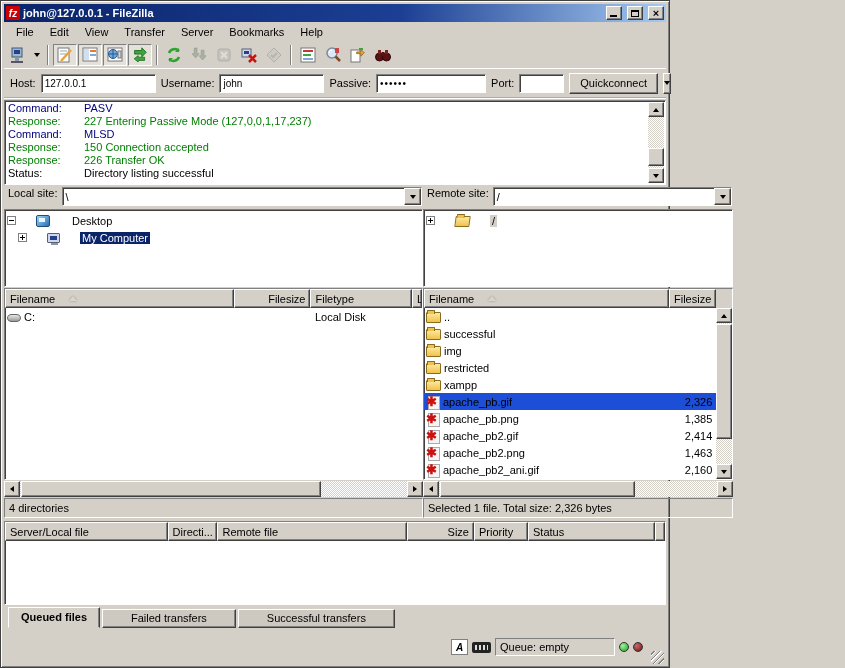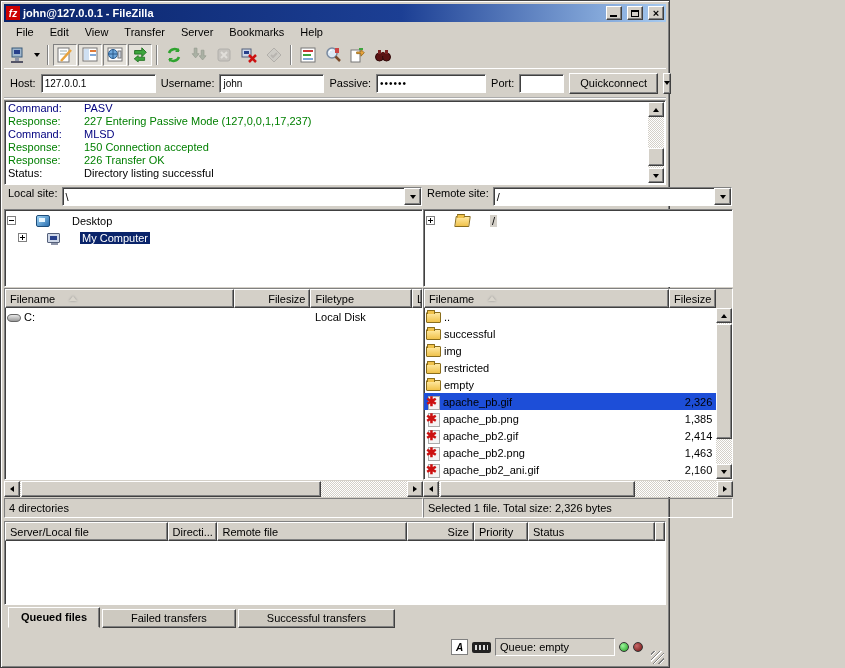--- a/index.html
+++ b/index.html
@@ -467,21 +467,21 @@
               <span>img</span>
               <span class="fsize"></span>
             </div>
           <div class="file-row">
               <span class="icon folder-ico"></span>
               <span>restricted</span>
               <span class="fsize"></span>
             </div>
           <div class="file-row">
               <span class="icon folder-ico"></span>
-              <span>empty</span>
+              <span>xampp</span>
               <span class="fsize"></span>
             </div>
           <div class="file-row rowsel">
               <span class="icon imgfile-ico"></span>
               <span>apache_pb.gif</span>
               <span class="fsize">2,326</span>
             </div>
           <div class="file-row">
               <span class="icon imgfile-ico"></span>
               <span>apache_pb.png</span>

